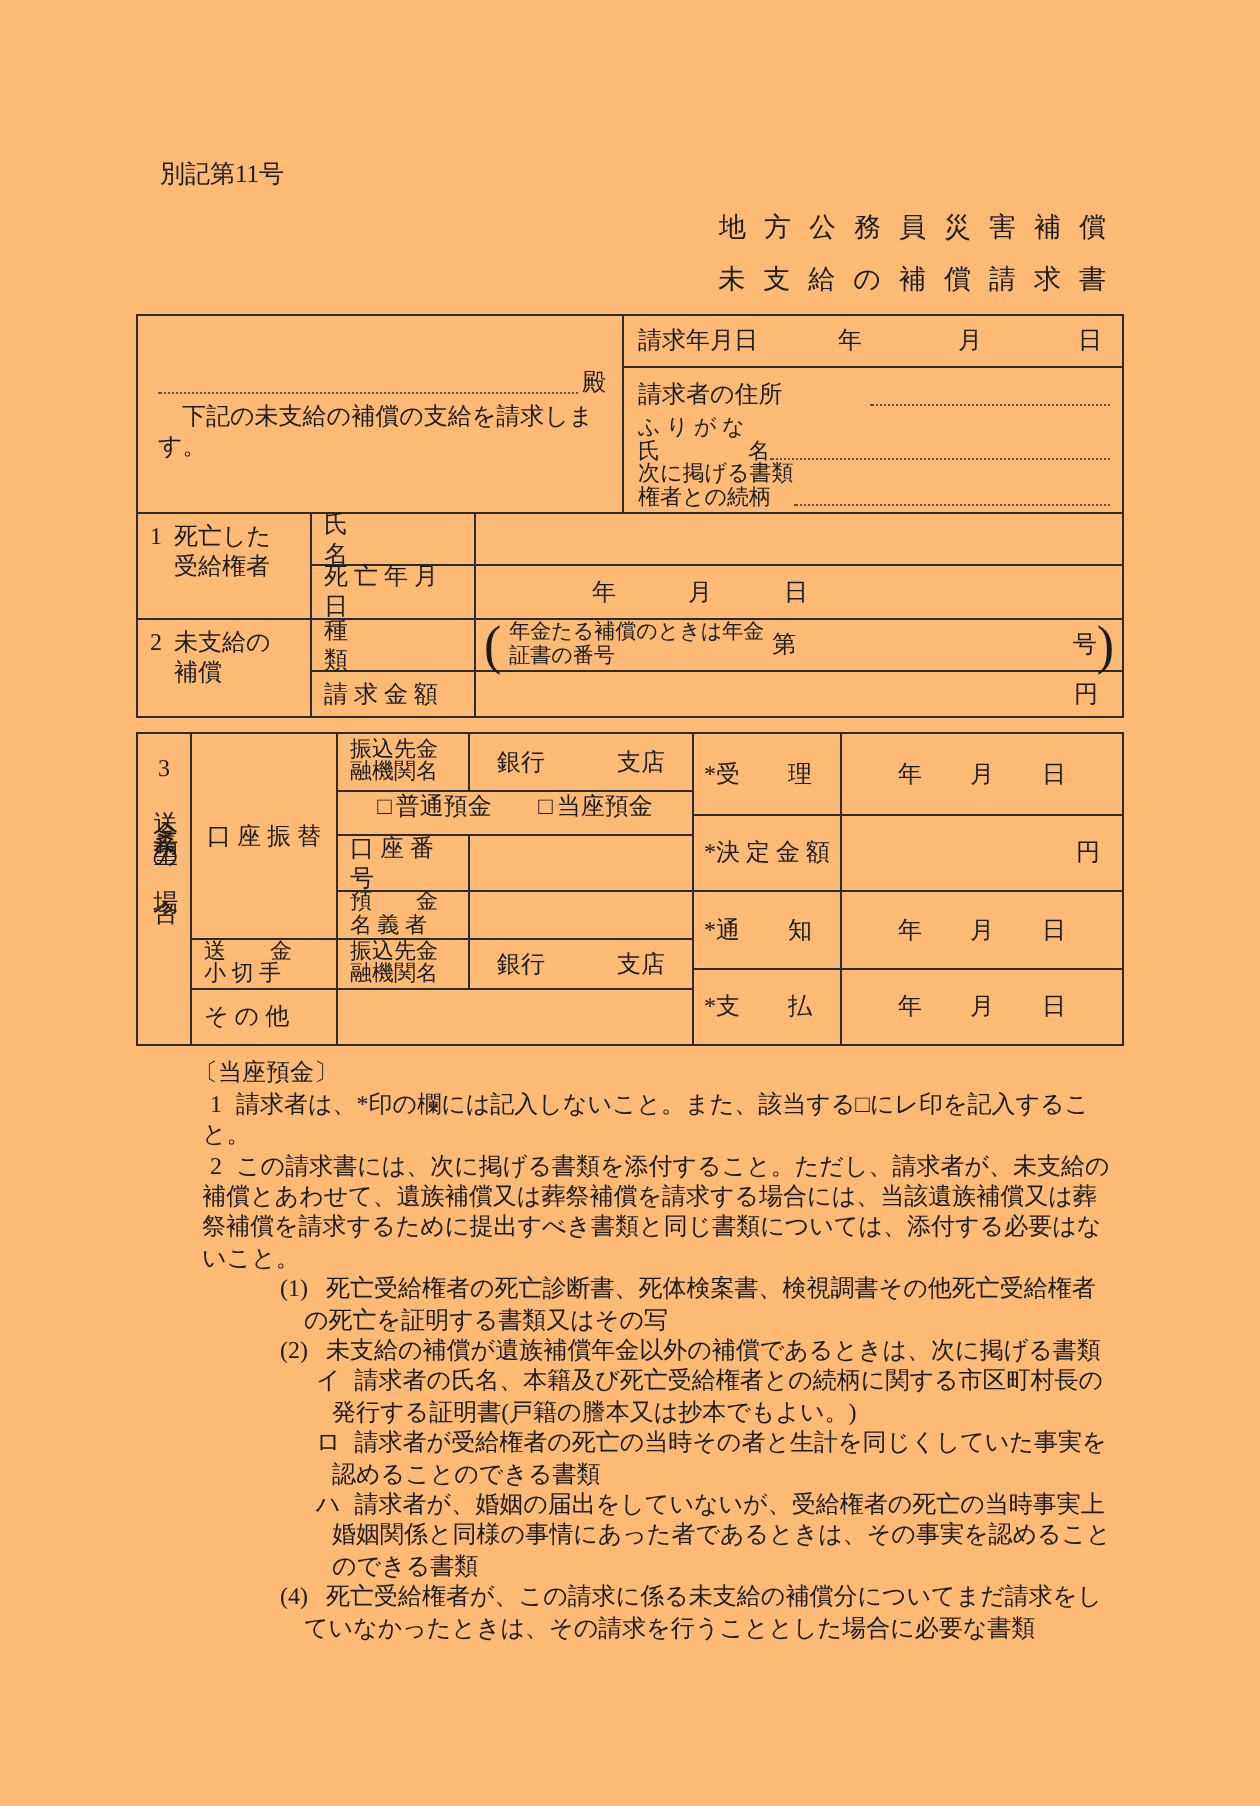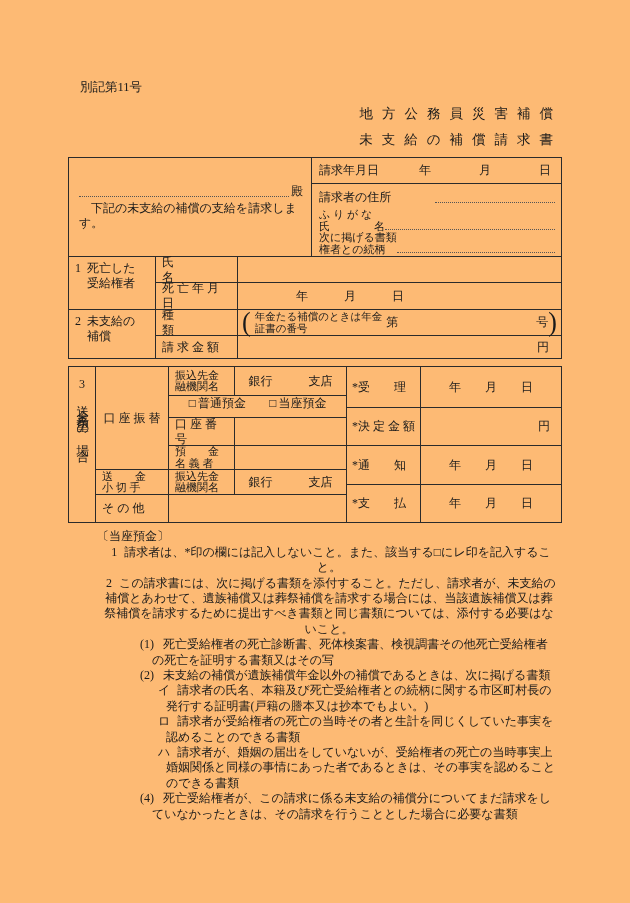--- a/index.html
+++ b/index.html
@@ -51,21 +51,21 @@
   .t3right{flex:1;display:grid;grid-template-columns:74px 1fr;grid-template-rows:41px 38px 39px 37px;}
   .lab2{font-size:11px;line-height:11.5px;}
   .ctr{justify-content:center;padding:0;}
   .furikae{grid-column:1;grid-row:1/5;}
   .cbrow{grid-column:2/4;grid-row:2;display:flex;justify-content:space-around;padding:0 8px;}
   .cb{display:inline-block;margin-right:2px;}
   .t3right .cell{padding:0 5px;}
   .t3right .v{justify-content:center;}
   .notes{margin-left:29px;margin-top:6px;width:460px;font-size:12px;line-height:15.4px;}
   .notes p{margin:0;}
-  .l0{padding-left:4px;text-indent:4px;text-align:center;}
+  .l0{padding-left:4px;text-indent:4px;}
   .l0 .nlabel{margin-right:7px;}
   .l1{padding-left:55px;text-indent:-12px;}
   .l1 .nlabel{margin-right:9px;}
   .l2{padding-left:69px;text-indent:-8px;}
   .l2 .nlabel{margin-right:7px;}
 </style>
 </head>
 <body>
 
 <div class="page">

